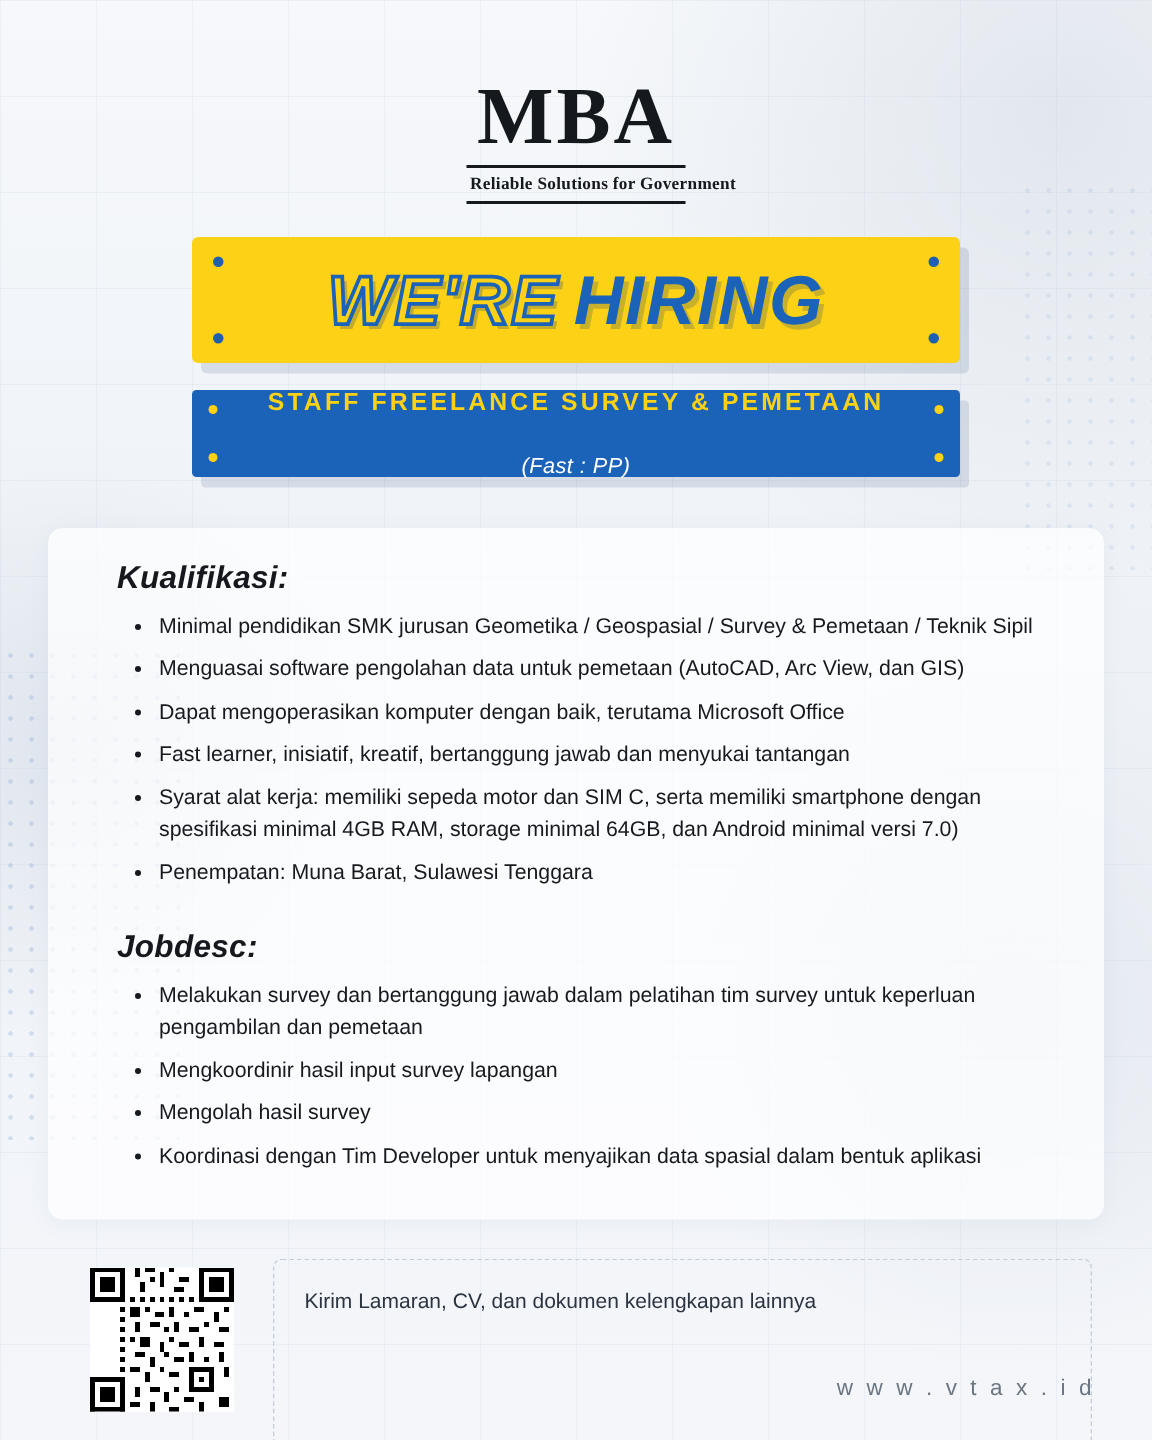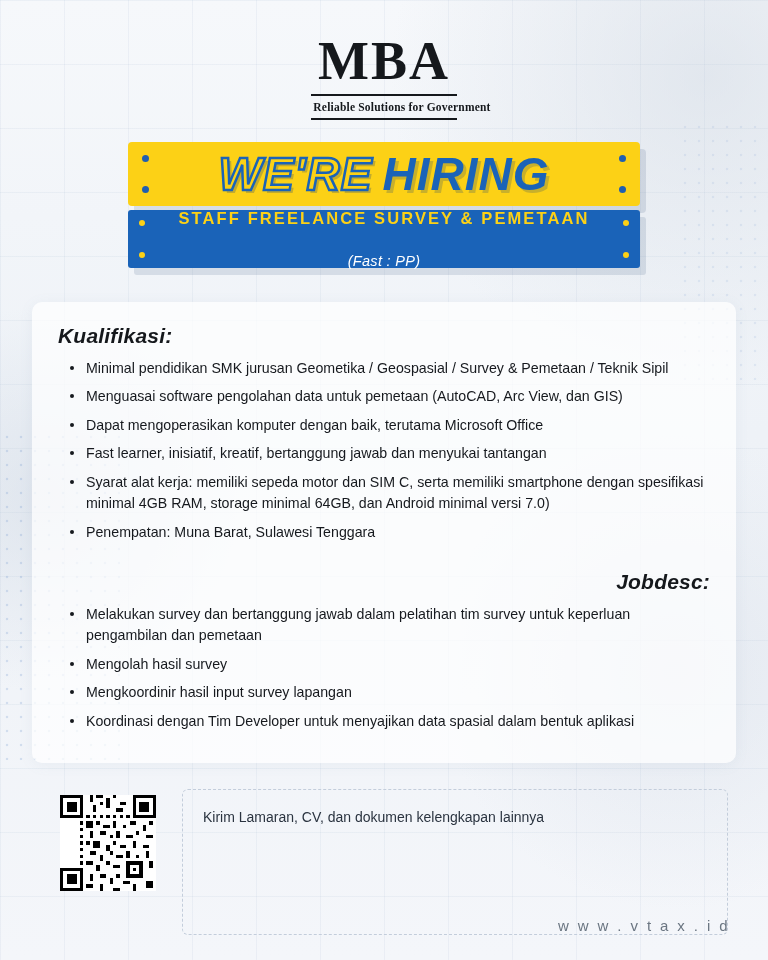--- a/index.html
+++ b/index.html
@@ -51,21 +51,21 @@
     top: 120px;
     width: 90px;
     height: 260px;
     opacity: 0.45;
   }
 
   
   .header {
     position: relative;
     text-align: center;
-    padding-top: 34px;
+    padding-top: 50px;
   }
   .logo-mba {
     font-family: "Liberation Serif", serif;
     font-weight: 700;
     font-size: 54px;
     letter-spacing: 2px;
     color: #15181c;
     line-height: 1;
   }
   .logo-rule {
@@ -98,21 +98,21 @@
 
   
   .banner-wrap {
     position: relative;
     margin: 22px auto 0 auto;
     width: 512px;
   }
   .banner-yellow {
     position: relative;
     background: #fcd116;
-    height: 64px;
+    height: 84px;
     border-radius: 4px;
     box-shadow: 6px 7px 0 rgba(30,60,110,0.13);
     display: flex;
     align-items: center;
     justify-content: center;
     text-align: right;
   }
   .banner-yellow .dot {
     position: absolute;
     width: 7px;
@@ -139,21 +139,21 @@
     text-shadow: 3px 3px 0 rgba(20,60,120,0.25);
   }
   .hiring-text .hiring {
     color: #1a63b8;
     margin-left: 10px;
     text-shadow: 3px 3px 0 rgba(20,60,120,0.22);
   }
 
   .banner-blue {
     position: relative;
-    margin-top: 4px;
+    margin-top: 18px;
     background: #1a63b8;
     height: 58px;
     border-radius: 3px;
     box-shadow: 6px 7px 0 rgba(30,60,110,0.13);
     display: flex;
     flex-direction: column;
     align-items: center;
     justify-content: center;
     width: 512px;
     gap: 22px;
@@ -183,32 +183,32 @@
     font-size: 14.5px;
     letter-spacing: 0.3px;
   }
 
   
   .card {
     position: relative;
     margin: 34px 32px 0 32px;
     background: rgba(255,255,255,0.72);
     border-radius: 10px;
-    padding: 22px 26px 24px 12px;
+    padding: 22px 26px 24px 32px;
     box-shadow: 0 2px 14px rgba(120,140,170,0.08);
   }
   .section-title {
     font-size: 21px;
     font-weight: 700;
     font-style: italic;
     color: #15181c;
     margin: 0 0 10px 14px;
     letter-spacing: 0.2px;
   }
-  .section-title.jobdesc { margin-top: 26px; text-align: right; }
+  .section-title.jobdesc { margin-top: 26px; }
   ul.bullets {
     list-style: none;
     margin: 0;
     padding: 0 0 0 26px;
   }
   ul.bullets li {
     position: relative;
     font-size: 14.2px;
     line-height: 1.52;
     color: #16191e;
@@ -309,22 +309,22 @@
       <li>Menguasai software pengolahan data untuk pemetaan (AutoCAD, Arc View, dan GIS)</li>
       <li>Dapat mengoperasikan komputer dengan baik, terutama Microsoft Office</li>
       <li>Fast learner, inisiatif, kreatif, bertanggung jawab dan menyukai tantangan</li>
       <li>Syarat alat kerja: memiliki sepeda motor dan SIM C, serta memiliki smartphone dengan spesifikasi minimal 4GB RAM, storage minimal 64GB, dan Android minimal versi 7.0)</li>
       <li>Penempatan: Muna Barat, Sulawesi Tenggara</li>
     </ul>
 
     <h2 class="section-title jobdesc">Jobdesc:</h2>
     <ul class="bullets">
       <li>Melakukan survey dan bertanggung jawab dalam pelatihan tim survey untuk keperluan pengambilan dan pemetaan</li>
+      <li>Mengkoordinir hasil input survey lapangan</li>
       <li>Mengolah hasil survey</li>
-      <li>Mengkoordinir hasil input survey lapangan</li>
       <li>Koordinasi dengan Tim Developer untuk menyajikan data spasial dalam bentuk aplikasi</li>
     </ul>
   </div>
 
   <div class="footer">
     <div class="qr">
       <svg width="96" height="96" viewBox="0 0 29 29" shape-rendering="crispEdges">
         <rect width="29" height="29" fill="#ffffff"></rect>
         <g fill="#000000">
 

